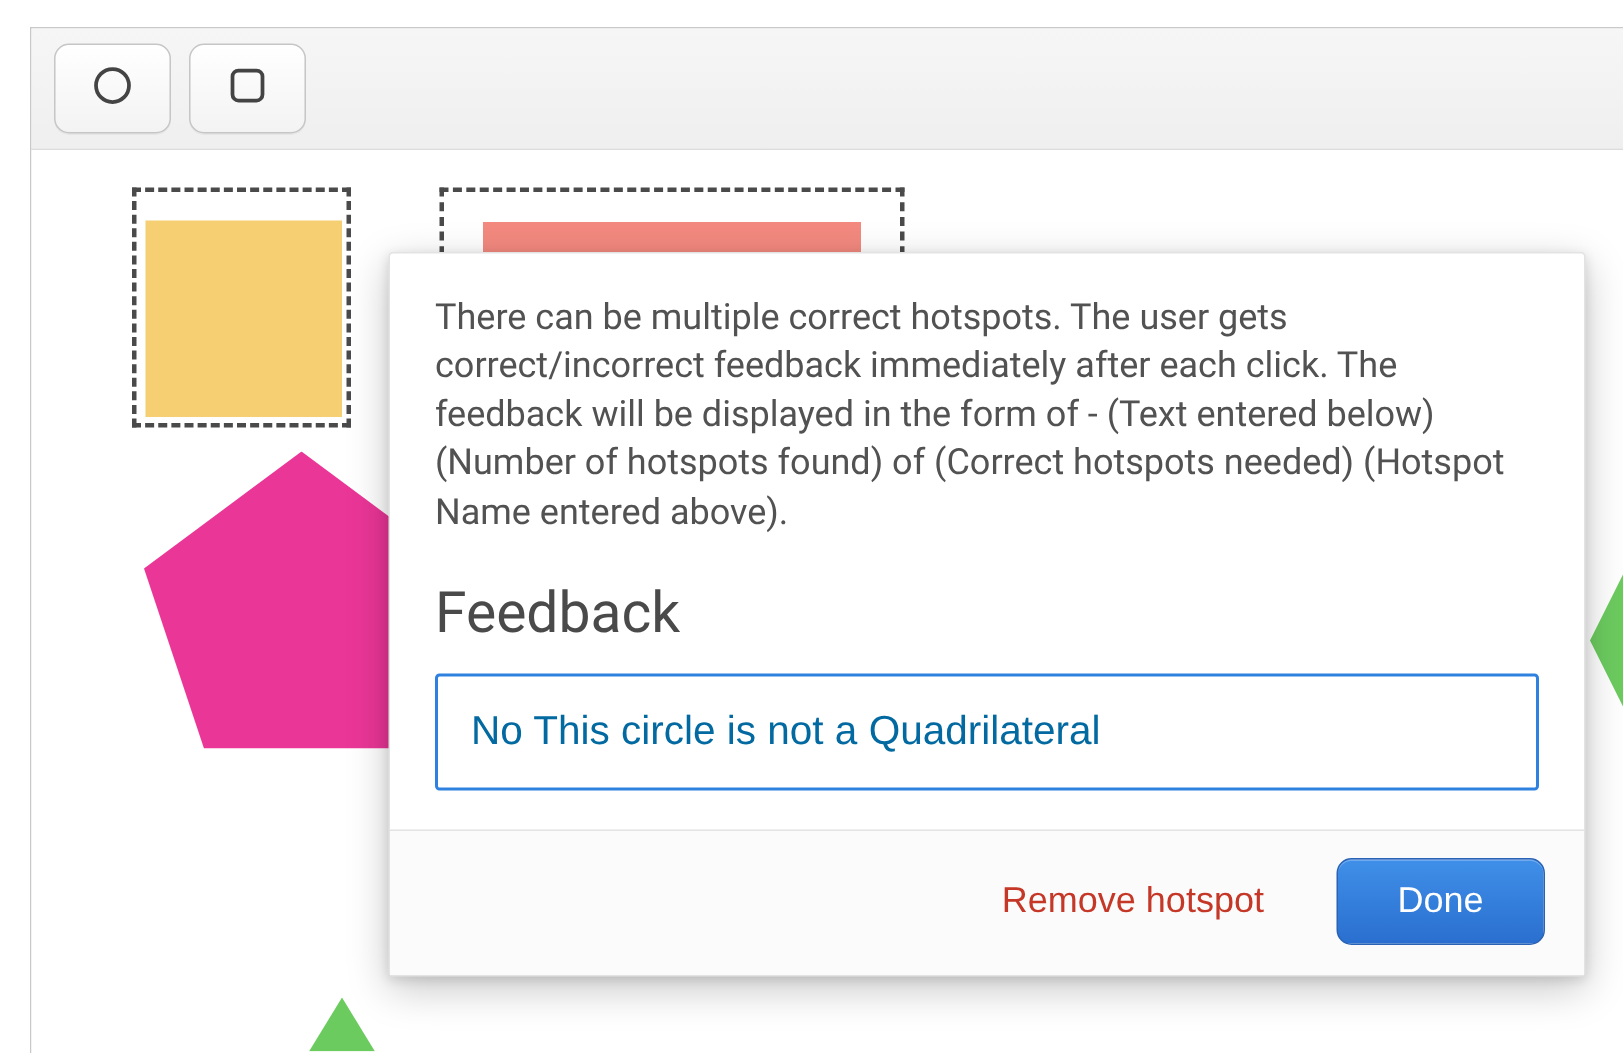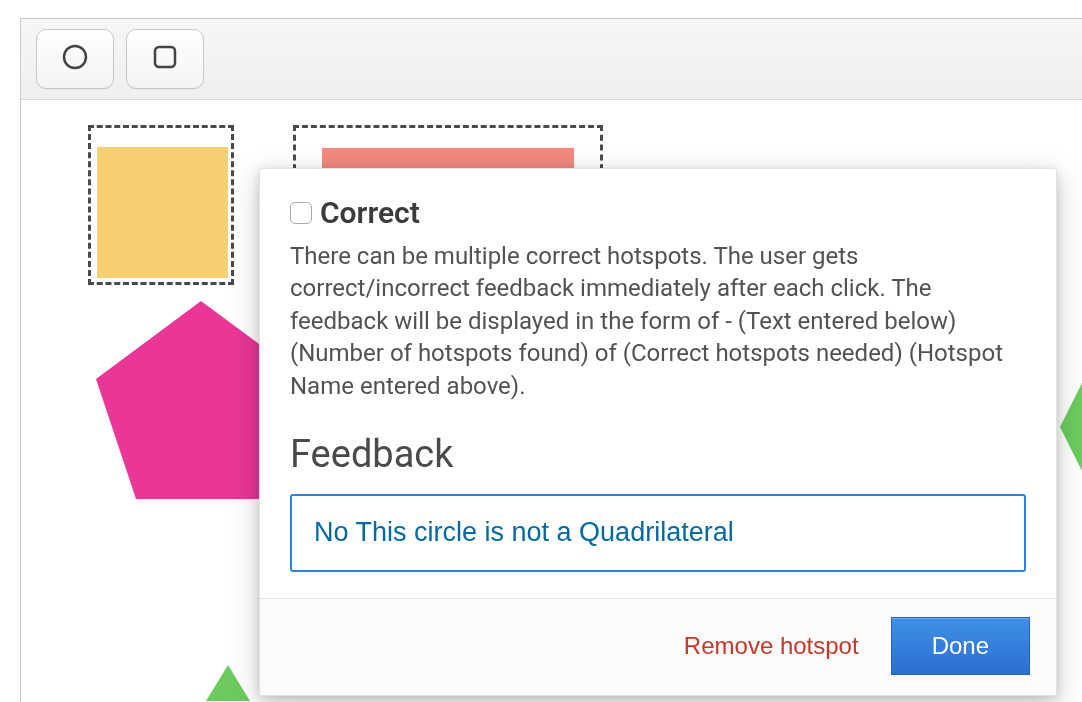--- a/index.html
+++ b/index.html
@@ -181,39 +181,39 @@
       background: #ffffff;
     }
 
     .popover-footer {
       border-top: 1px solid #e3e3e3;
       background: #fbfbfb;
       padding: 18px 26px 20px 26px;
       display: flex;
       justify-content: flex-end;
       align-items: center;
-      gap: 28px;
+      gap: 44px;
     }
 
     .link-danger {
       color: #c53828;
       font-size: 24px;
       background: none;
       border: none;
       cursor: pointer;
       padding: 8px 4px;
     }
 
     .btn-primary {
       background: linear-gradient(#3f8fe8, #2a6fcf);
       border: 1px solid #2a63b6;
       color: #ffffff;
       font-size: 24px;
       padding: 14px 40px;
-      border-radius: 0;
+      border-radius: 10px;
       cursor: pointer;
       box-shadow: inset 0 1px 0 rgba(255,255,255,0.25);
     }
   </style>
 </head>
 <body>
 
 <div class="app-frame">
 
   <div class="toolbar">
@@ -248,24 +248,20 @@
         <polygon points="105,0 210,78 170,198 40,198 0,78" fill="#ea3697"></polygon>
       </svg>
     </div>
 
     <div class="green-sliver"></div>
     <div class="green-triangle-tip"></div>
 
     <div class="popover">
       <div class="popover-body">
 
-        <div class="correct-row">
-          <div class="checkbox"></div>
-          <div class="correct-label">Correct</div>
-        </div>
 
         <div class="help-text">There can be multiple correct hotspots. The user gets correct/incorrect feedback immediately after each click. The feedback will be displayed in the form of - (Text entered below) (Number of hotspots found) of (Correct hotspots needed) (Hotspot Name entered above).</div>
 
         <div class="feedback-heading">Feedback</div>
 
         <input type="text" class="feedback-input" value="No This circle is not a Quadrilateral" style="">
       </div>
 
       <div class="popover-footer">
         <button class="link-danger">Remove hotspot</button>

